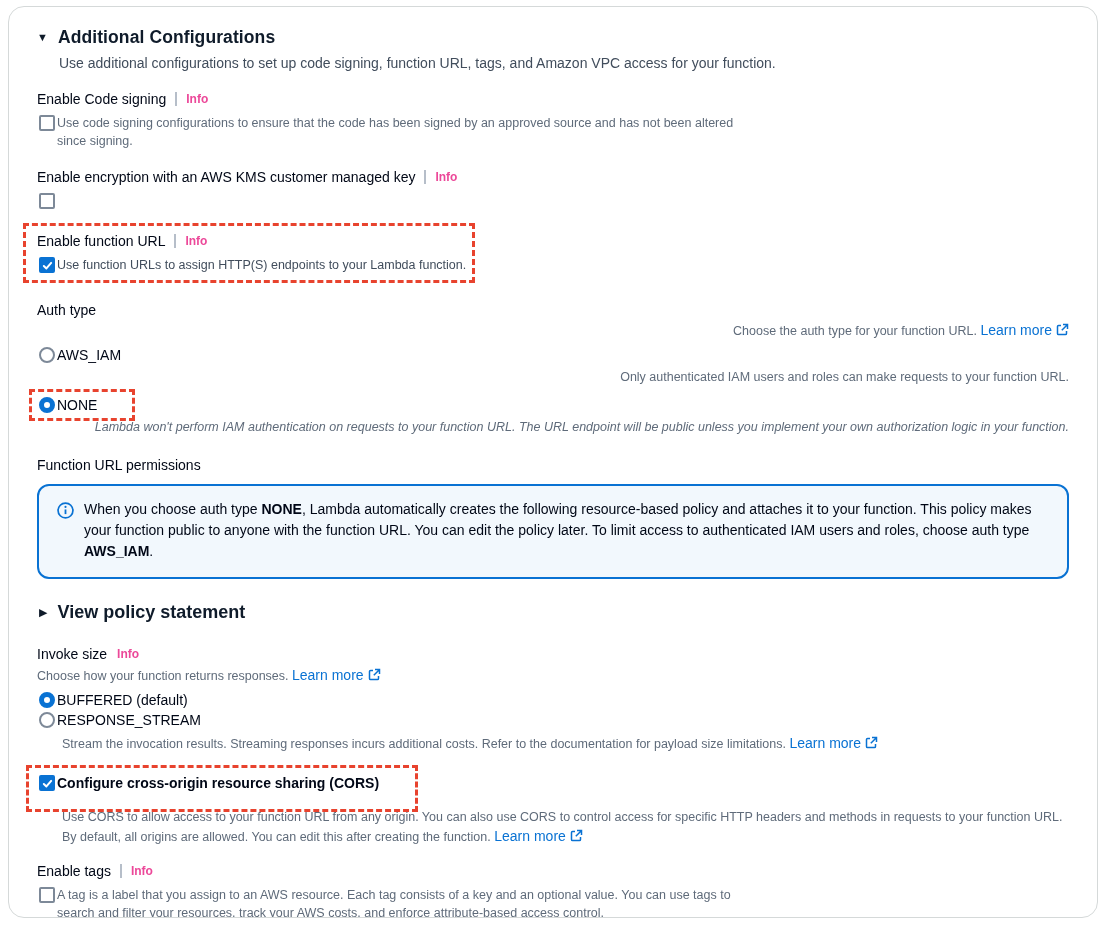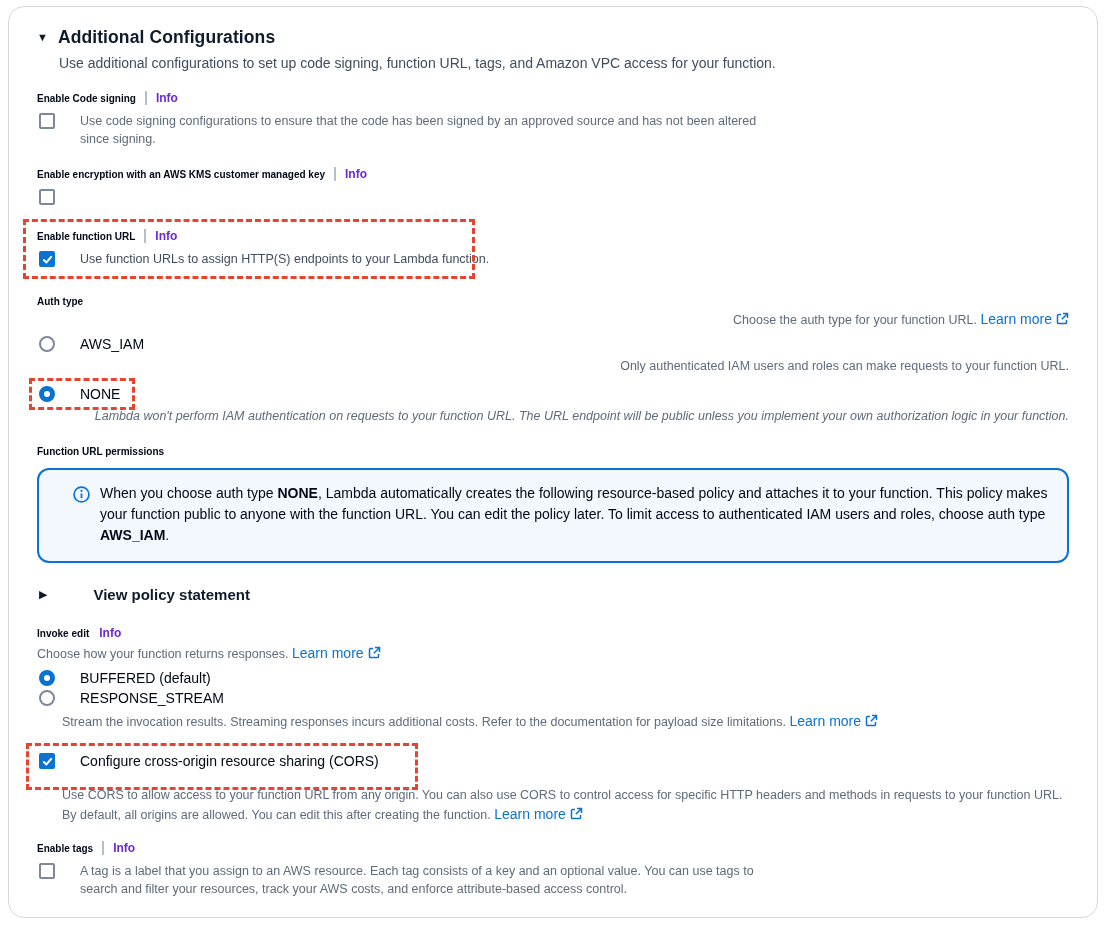--- a/index.html
+++ b/index.html
@@ -20,27 +20,27 @@
     overflow: hidden;
   }
   
   .title-row { display: flex; align-items: center; gap: 10px; cursor: pointer; }
   .tri { font-size: 11px; color: #0f1b2a; line-height: 1; }
   .page-title { font-size: 17.5px; font-weight: bold; color: #0f1b2a; letter-spacing: .1px; }
   .header-desc { margin: 7px 0 20px 22px; font-size: 14px; color: #414d5c; }
 
   
   .label-row { display: flex; align-items: center; margin-bottom: 7px; }
-  .sec-label { font-size: 10px; font-weight: bold; color: #000716; }
+  .sec-label { font-size: 14px; font-weight: normal; color: #000716; }
   .divider { width: 2px; height: 14px; background: #b6bec9; margin: 0 9px; }
-  .info-link { font-size: 12px; font-weight: bold; color: #6d28d9; text-decoration: none; cursor: pointer; }
+  .info-link { font-size: 12px; font-weight: bold; color: #ec4899; text-decoration: none; cursor: pointer; }
   .info-link.nodiv { margin-left: 10px; }
 
   
-  .check-row { display: flex; align-items: flex-start; gap: 25px; margin-left: 2px; }
+  .check-row { display: flex; align-items: flex-start; gap: 2px; margin-left: 2px; }
   .cbox {
     flex: 0 0 auto; width: 16px; height: 16px; margin-top: 1px;
     border: 2px solid #7d8998; border-radius: 2px; background: #fff; cursor: pointer;
     display: flex; align-items: center; justify-content: center;
   }
   .cbox.on { border-color: #0972d3; background: #0972d3; }
   .cbox svg { display: none; }
   .cbox.on svg { display: block; }
   .radio {
     flex: 0 0 auto; width: 16px; height: 16px; margin-top: 1px;
@@ -60,29 +60,29 @@
   .ann-box {
     position: absolute; border: 3px dashed #e8432e; pointer-events: none; z-index: 5;
   }
   .ann-furl { left: -14px; top: -10px; width: 452px; height: 60px; }
   .ann-none { left: -10px; top: -7px; width: 106px; height: 32px; }
   .ann-cors { left: -13px; top: -9px; width: 392px; height: 47px; }
 
   
   .alert {
     border: 2px solid #0972d3; border-radius: 12px; background: #f2f8fd;
-    padding: 13px 18px 15px 34px; display: flex; gap: 10px;
+    padding: 13px 18px 15px 18px; display: flex; gap: 10px;
     margin: 2px 0 0 0; width: 1032px;
   }
   .alert-text { font-size: 14px; color: #000716; line-height: 1.5; max-width: 975px; }
   .alert-text b { font-weight: bold; }
   .alert-ico { flex: 0 0 auto; margin-top: 3px; }
 
   .expander { display: flex; align-items: center; gap: 10px; margin: 23px 0 23px 2px; cursor: pointer; }
-  .expander-label { font-size: 15px; font-weight: bold; color: #0f1b2a; margin-left: 36px; }
+  .expander-label { font-size: 18px; font-weight: bold; color: #0f1b2a; }
 
   .inline-desc { font-size: 12.5px; color: #5f6b7a; margin-bottom: 8px; }
   .cors-desc { margin: 5px 0 0 25px; max-width: 1005px; }
 </style>
 </head>
 <body>
 
 <div class="card">
 
   <div class="title-row">
@@ -177,21 +177,21 @@
     </div>
   </div>
 
   <div class="expander">
     <span class="tri">▶</span>
     <span class="expander-label">View policy statement</span>
   </div>
 
   <div class="sec" style="margin-bottom:21px;">
     <div class="label-row" style="margin-bottom:5px;">
-      <span class="sec-label">Invoke edit</span>
+      <span class="sec-label">Invoke size</span>
       <a class="info-link nodiv">Info</a>
     </div>
     <div class="inline-desc">
       <span>Choose how your function returns responses.</span>
       <a class="learn"><span>Learn more</span><svg class="ext-ico" width="14" height="14" viewBox="0 0 14 14">
             <path d="M6 2.5 H3.6 C2.95 2.5 2.5 2.95 2.5 3.6 V10.4 C2.5 11.05 2.95 11.5 3.6 11.5 H10.4 C11.05 11.5 11.5 11.05 11.5 10.4 V8" fill="none" stroke="#0972d3" stroke-width="1.5"></path>
             <path d="M8 1.5 H12.5 V6 M12.3 1.7 L6.8 7.2" fill="none" stroke="#0972d3" stroke-width="1.5"></path>
           </svg></a>
     </div>
 
@@ -207,21 +207,21 @@
     <div class="desc opt-desc" style="margin-bottom:0;">
       <span>Stream the invocation results. Streaming responses incurs additional costs. Refer to the documentation for payload size limitations.</span>
       <a class="learn"><span>Learn more</span><svg class="ext-ico" width="14" height="14" viewBox="0 0 14 14">
             <path d="M6 2.5 H3.6 C2.95 2.5 2.5 2.95 2.5 3.6 V10.4 C2.5 11.05 2.95 11.5 3.6 11.5 H10.4 C11.05 11.5 11.5 11.05 11.5 10.4 V8" fill="none" stroke="#0972d3" stroke-width="1.5"></path>
             <path d="M8 1.5 H12.5 V6 M12.3 1.7 L6.8 7.2" fill="none" stroke="#0972d3" stroke-width="1.5"></path>
           </svg></a>
     </div>
   </div>
 
   <div class="sec" style="margin-bottom:17px;">
-    <div class="check-row ann-wrap" style="margin-bottom:16px; width:fit-content;">
+    <div class="check-row ann-wrap" style="margin-bottom:16px; width:fit-content;font-weight:bold;">
       <div class="ann-box ann-cors"></div>
       <span class="cbox on">
         <svg width="11" height="11" viewBox="0 0 12 12">
             <path d="M2 6.5 L4.8 9.2 L10 3.2" fill="none" stroke="#fff" stroke-width="2.2" stroke-linecap="round" stroke-linejoin="round"></path>
           </svg>
       </span>
       <span class="opt-label">Configure cross-origin resource sharing (CORS)</span>
     </div>
     <div class="desc cors-desc">
       <span>Use CORS to allow access to your function URL from any origin. You can also use CORS to control access for specific HTTP headers and methods in requests to your function URL. By default, all origins are allowed. You can edit this after creating the function.</span>

